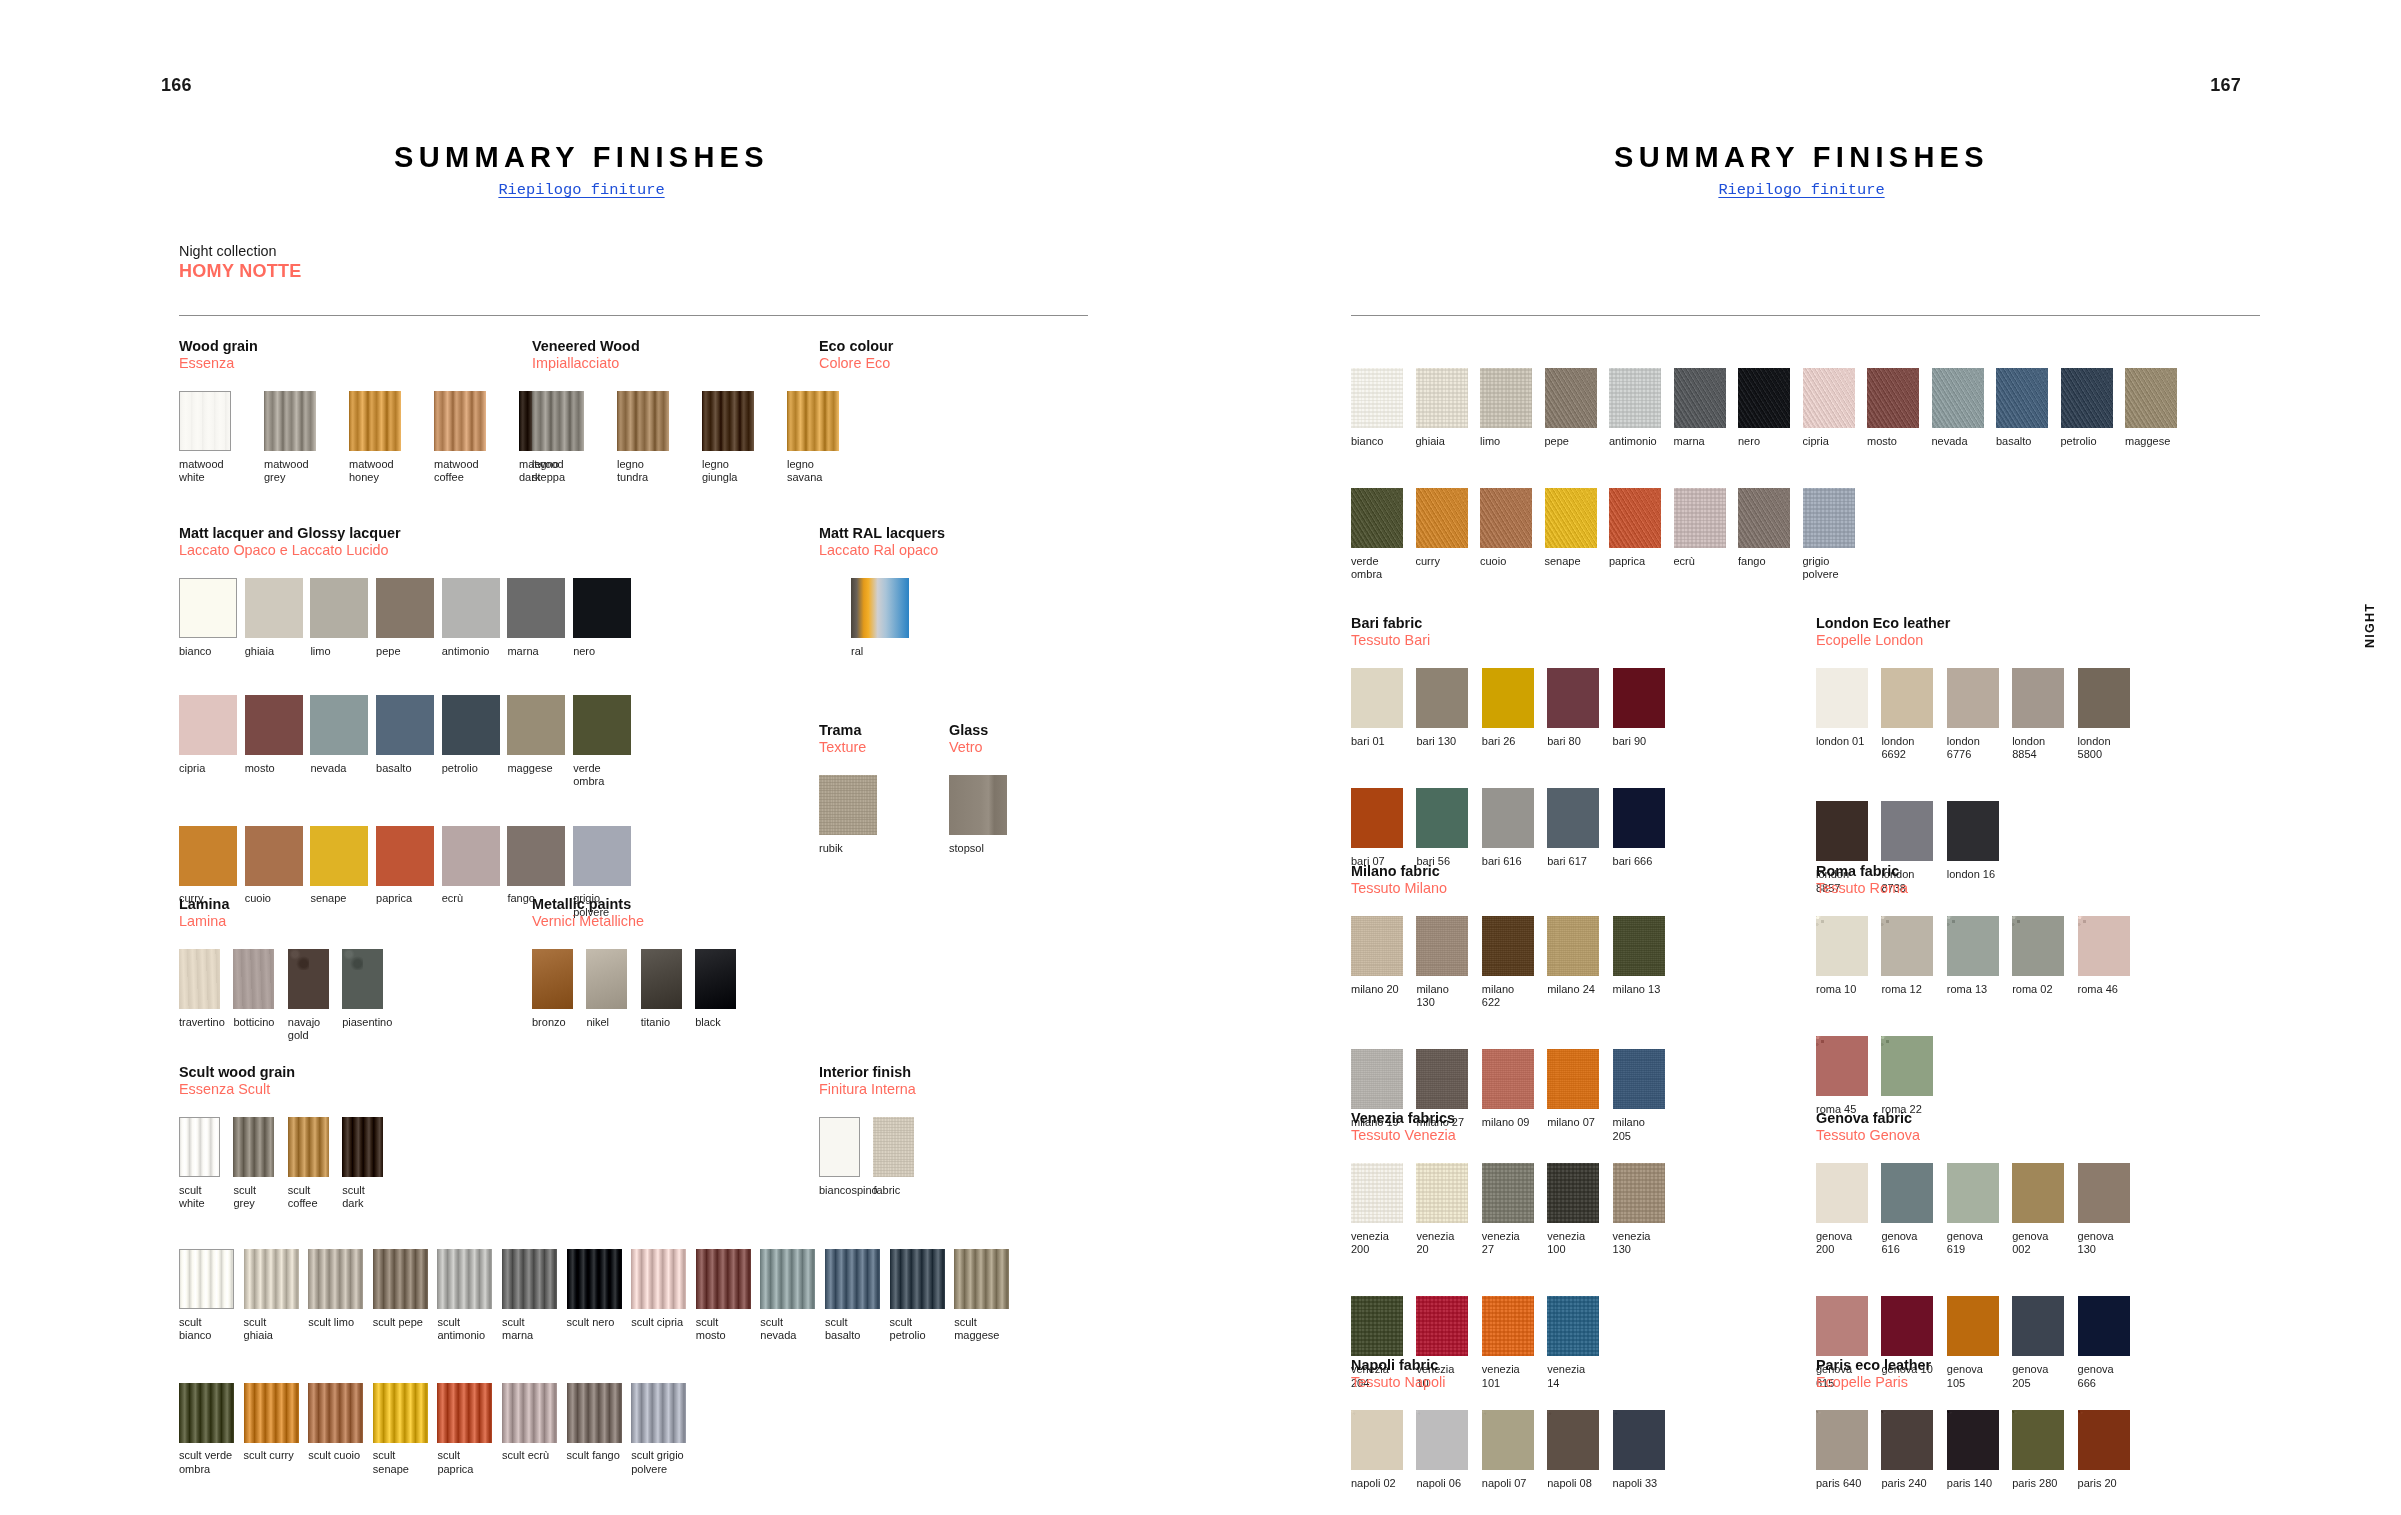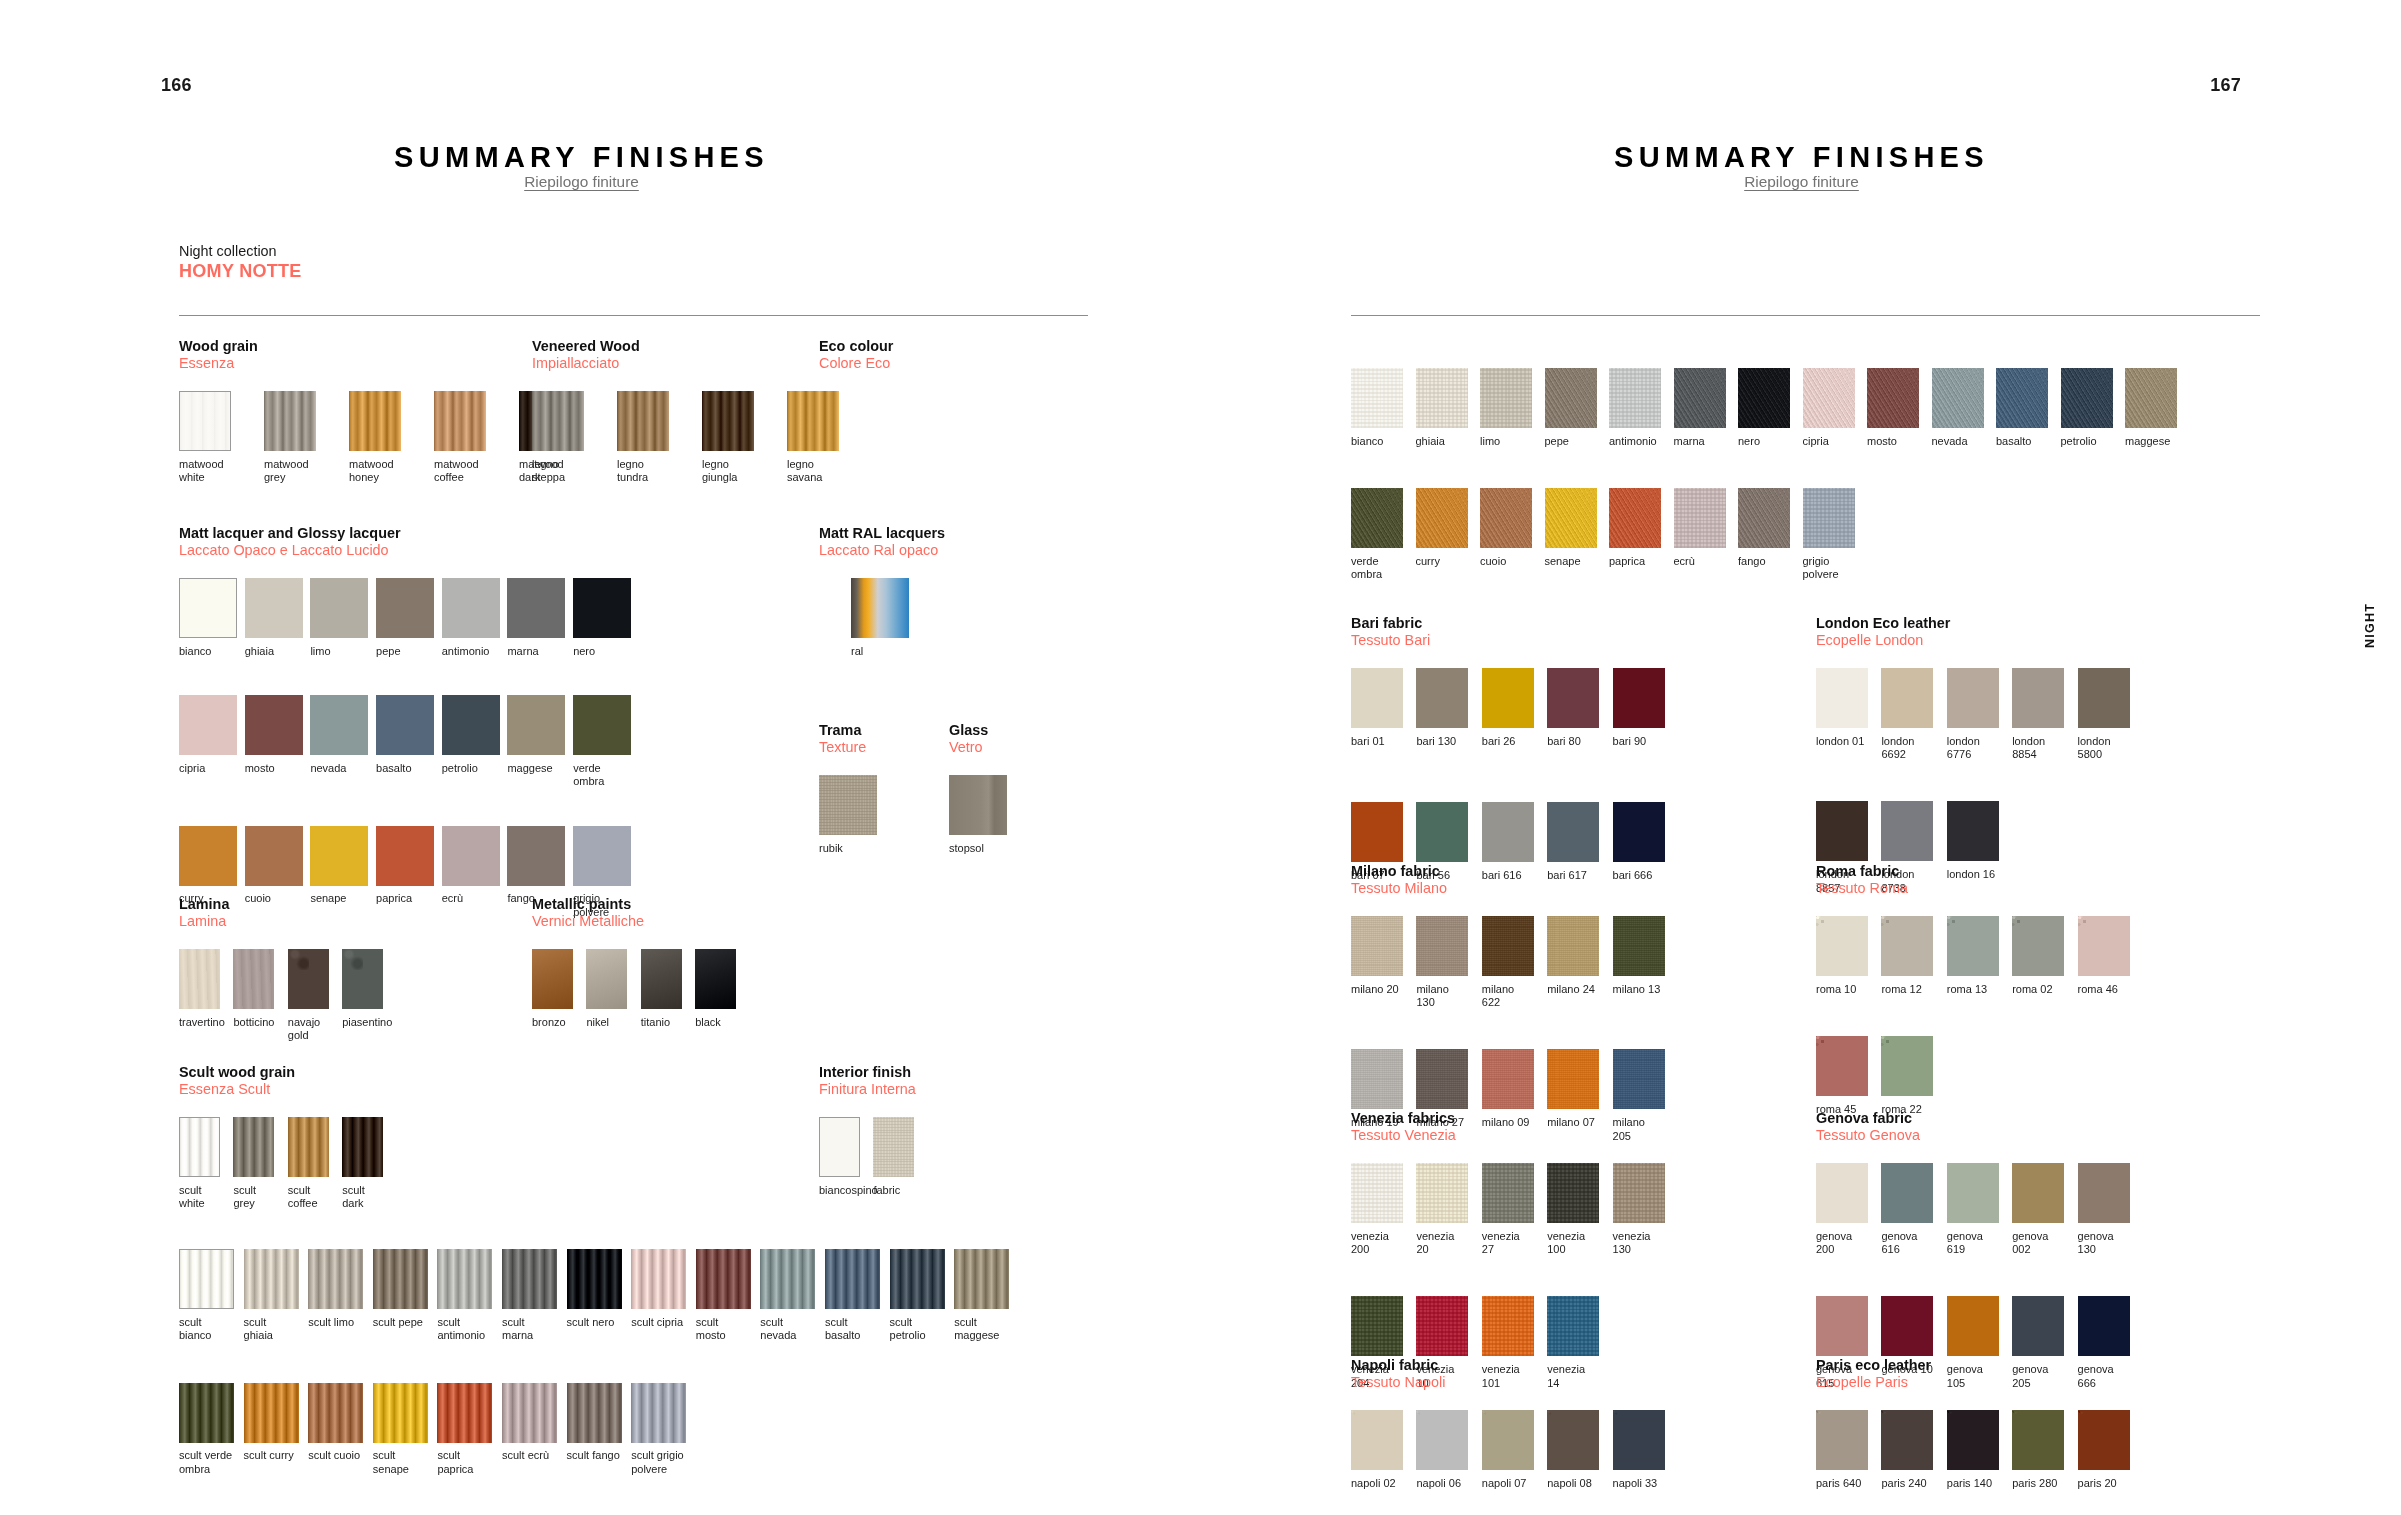--- a/index.html
+++ b/index.html
@@ -21,22 +21,23 @@
   .folio{position:absolute;top:75px;font-size:18px;font-weight:700;letter-spacing:0.2px;}
   .folio-left{left:161px;}
   .folio-right{right:161px;}
 
   .page-head{position:absolute;top:142px;left:0;width:100%;text-align:center;}
   .page-head .ttl{
     font-size:29px;font-weight:700;letter-spacing:5.3px;color:#000;
     line-height:1.05;
   }
   .page-head .sub{
-    margin-top:1px;font-size:15.4px;color:#737373;text-decoration:underline;
+    margin-top:9px;font-size:15.4px;color:#1d4ed8;text-decoration:underline;
     text-underline-offset:2.9px;
+    font-family:Liberation Mono, monospace;
   }
   .head-left .ttl{padding-right:38px;}
   .head-left .sub{padding-right:38px;}
 
   .collection{position:absolute;left:179px;top:242px;}
   .collection .small{font-size:14.4px;color:#1a1a1a;line-height:1.25;}
   .collection .big{font-size:18px;font-weight:700;color:#ff6b5e;letter-spacing:0.3px;line-height:1.3;}
 
   .rule{position:absolute;height:1px;background:#8c8c8c;}
   .rule-left{left:179px;width:909px;top:315px;}
@@ -601,21 +602,21 @@
 polvere</span>
             </div>
           </div>
         </div>
       </div>
       <div class="section" style="left: 1351px; top: 615px;">
         <div class="sec-head">
           <div class="h1">Bari fabric</div>
           <div class="h2">Tessuto Bari</div>
         </div>
-        <div class="rowwrap" style="margin-top: 19px; gap: 14px;">
+        <div class="rowwrap" style="margin-top: 19px;">
           <div class="swatches" style="gap: 13.4px;">
             <div class="swatch" style="width: 52px;">
               <span class="chip" style="width: 52px; height: 60px; background-color: rgb(221, 214, 194); background-image: linear-gradient(rgb(221, 214, 194), rgb(221, 214, 194));"></span>
               <span class="cap">bari 01</span>
             </div>
             <div class="swatch" style="width: 52px;">
               <span class="chip" style="width: 52px; height: 60px; background-color: rgb(142, 131, 115); background-image: linear-gradient(rgb(142, 131, 115), rgb(142, 131, 115));"></span>
               <span class="cap">bari 130</span>
             </div>
             <div class="swatch" style="width: 52px;">

